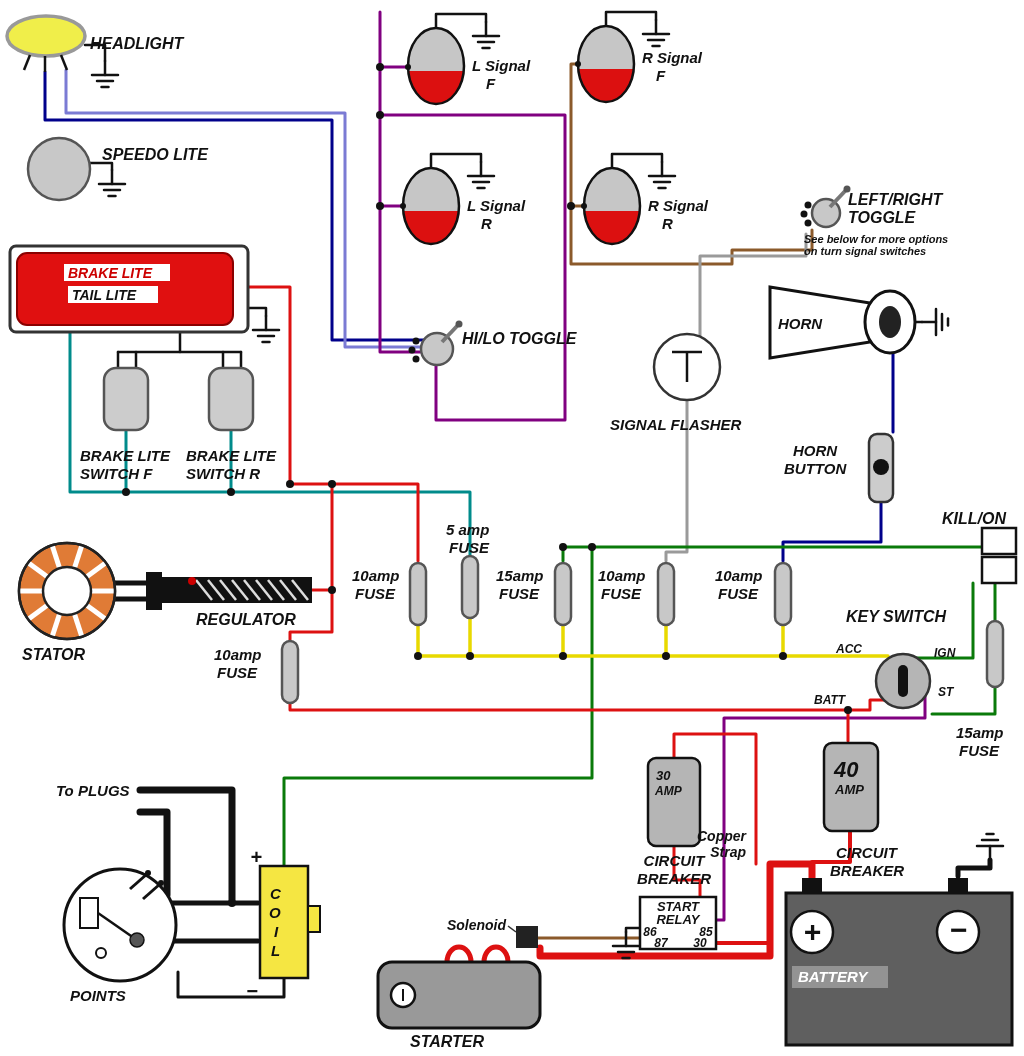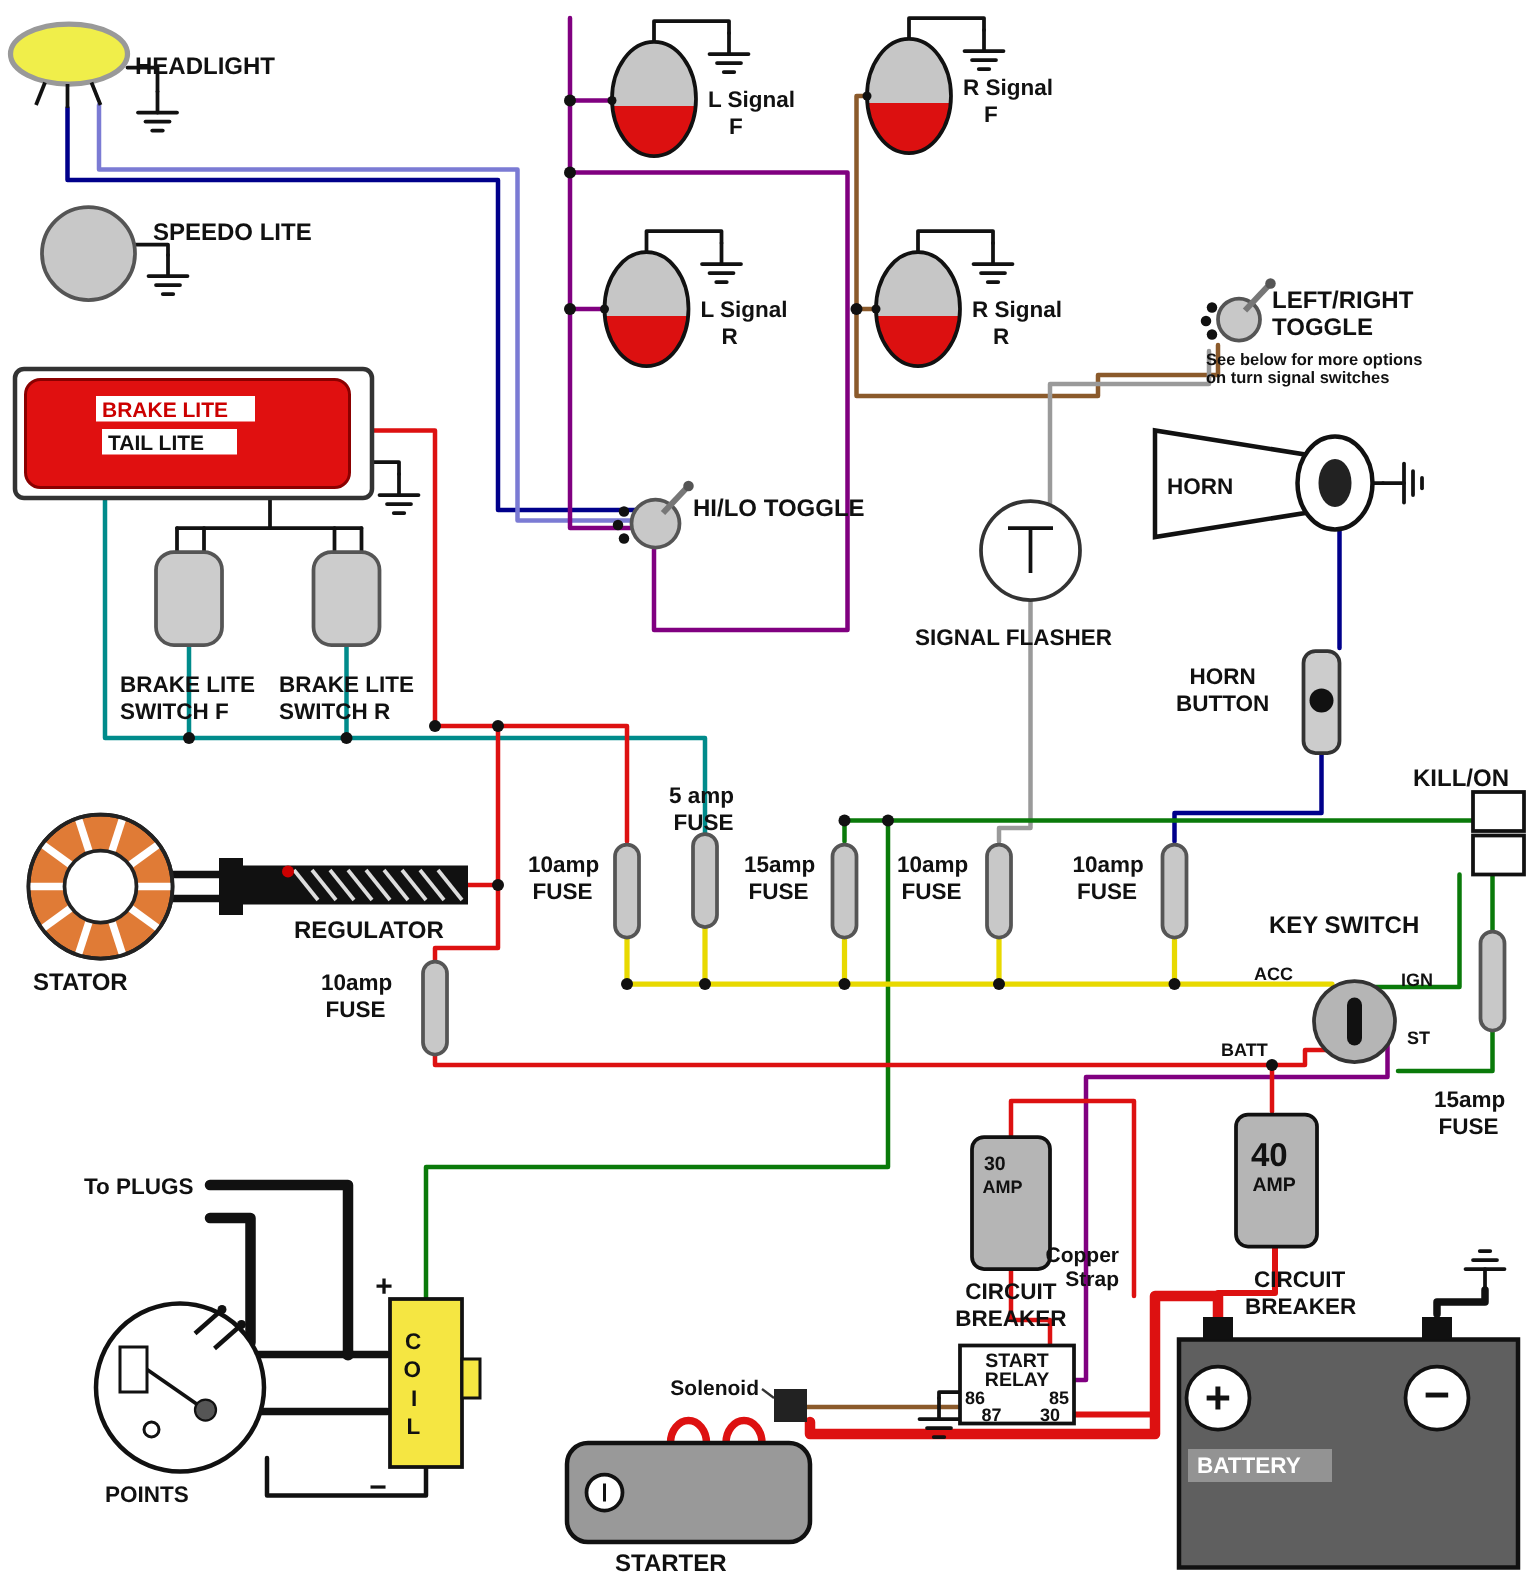--- a/index.html
+++ b/index.html
@@ -1,17 +1,17 @@
 <!DOCTYPE html>
 <html><head>
 <meta charset="utf-8">
 <style>
   html,body{margin:0;padding:0;background:#fff;}
   body{width:1024px;height:1056px;position:relative;font-family:"Liberation Sans",sans-serif;}
-  .stage{width:1024px;height:1056px;}
+  .stage{width:1024px;height:1056px;font-style:italic;}
   svg{display:block;}
   svg text{font-family:"Liberation Sans",sans-serif;fill:#111;}
   .b11{font-size:11px;font-weight:bold}
   .b12{font-size:12px;font-weight:bold}
   .b13{font-size:13px;font-weight:bold}
   .b14{font-size:14px;font-weight:bold}
   .b15{font-size:15px;font-weight:bold}
   .b16{font-size:16px;font-weight:bold}
   .b20{font-size:20px;font-weight:bold}
   .b22{font-size:22px;font-weight:bold}

